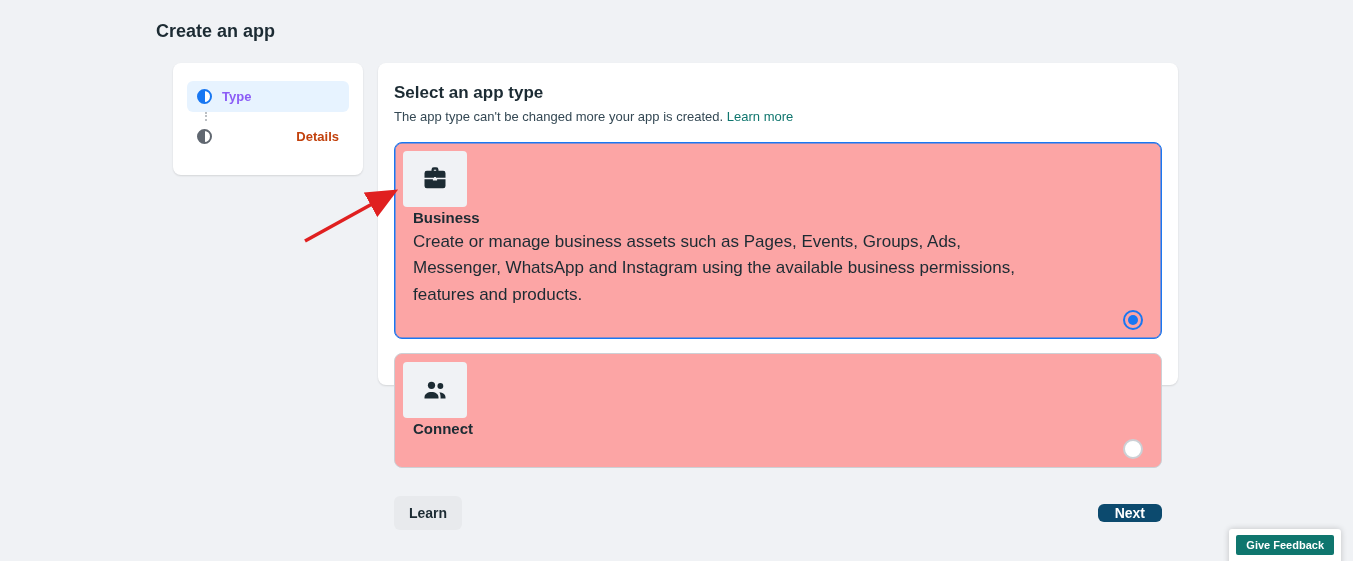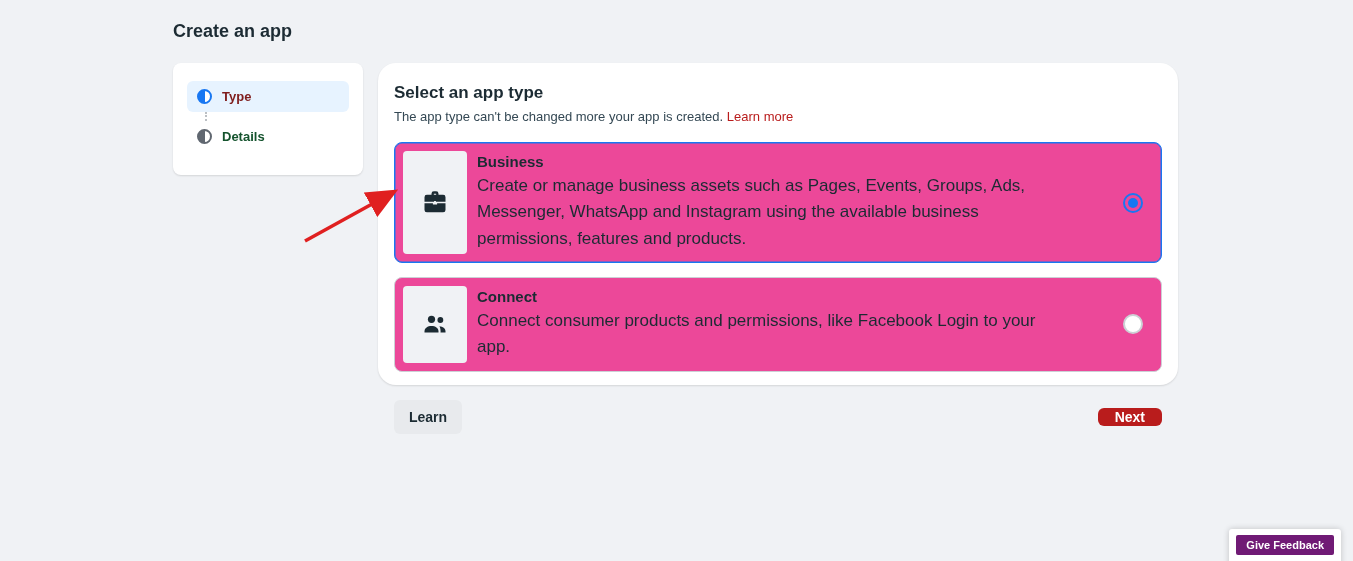--- a/index.html
+++ b/index.html
@@ -7,21 +7,21 @@
   body {
     position: relative;
     background: #f0f2f5;
     font-family: "Liberation Sans", sans-serif;
     color: #1c2b33;
     overflow: hidden;
   }
 
   .page-title {
     position: absolute;
-    left: 173px; top: 21px;
+    left: 156px; top: 21px;
     font-size: 18px;
     font-weight: bold;
     color: #1c2b33;
   }
 
   
   .stepper-card {
     position: absolute;
     left: 173px; top: 63px;
     width: 190px; height: 112px;
@@ -34,23 +34,23 @@
     display: flex;
     align-items: center;
     gap: 10px;
     padding: 8px 10px;
     border-radius: 6px;
     font-size: 13px;
     font-weight: bold;
   }
   .step-row.active {
     background: #e7f3ff;
-    color: #7f1d1d;
-  }
-  .step-row.inactive { color: #14532d; }
+    color: #8b5cf6;
+  }
+  .step-row.inactive { color: #c2410c; justify-content: space-between; }
   .step-circle {
     width: 15px; height: 15px;
     border-radius: 50%;
     flex: 0 0 auto;
   }
   .step-circle.blue {
     border: 2px solid #1877f2;
     background: linear-gradient(to right, #1877f2 50%, #ffffff 50%);
   }
   .step-circle.gray {
@@ -63,49 +63,50 @@
     border-left: 2px dotted #bcc0c4;
     margin-left: 18px;
   }
 
   
   .main-card {
     position: absolute;
     left: 378px; top: 63px;
     width: 800px; height: 322px;
     background: #fff;
-    border-radius: 18px;
+    border-radius: 8px;
     box-shadow: 0 1px 2px rgba(0,0,0,.12);
     padding: 20px 16px 16px 16px;
   }
   .main-title {
     font-size: 17px;
     font-weight: bold;
     color: #1c2b33;
   }
   .main-subtitle {
     margin-top: 6px;
     font-size: 13px;
     color: #344854;
   }
   .learn-more-link {
-    color: #b91c1c;
+    color: #0f766e;
     cursor: pointer;
     text-decoration: none;
   }
 
   .options { margin-top: 18px; display: flex; flex-direction: column; gap: 14px; }
   .option-card {
     display: flex;
     align-items: stretch;
     border: 1px solid #ccd0d5;
     border-radius: 8px;
     padding: 8px;
-    background: #ec4899;
-    cursor: pointer;
+    background: #fca5a5;
+    cursor: pointer;
+    flex-direction: column;
   }
   .option-card.selected { border-color: #1877f2; box-shadow: 0 0 0 0.5px #1877f2 inset; }
   .option-icon-box {
     width: 64px;
     min-height: 56px;
     background: #f0f2f5;
     border-radius: 4px;
     display: flex;
     align-items: center;
     justify-content: center;
@@ -144,33 +145,33 @@
   .btn {
     border: none;
     border-radius: 6px;
     font-family: "Liberation Sans", sans-serif;
     font-size: 14px;
     font-weight: bold;
     padding: 9px 15px;
     cursor: pointer;
   }
   .btn-cancel { background: #e8eaed; color: #1c2b33; }
-  .btn-next { background: #b91c1c; color: #fff; padding: 1px 17px; }
+  .btn-next { background: #0c4a6e; color: #fff; padding: 1px 17px; }
 
   
   .feedback-wrap {
     position: absolute;
     right: 12px; bottom: -6px;
     background: #fff;
     padding: 6px 7px 12px 7px;
     box-shadow: 0 0 6px rgba(0,0,0,.2);
     border-radius: 3px;
   }
   .feedback-btn {
-    background: #701a75;
+    background: #0f766e;
     color: #fff;
     font-size: 11px;
     font-weight: bold;
     border: none;
     border-radius: 2px;
     padding: 4px 10px;
     cursor: pointer;
     font-family: "Liberation Sans", sans-serif;
   }
 
@@ -225,21 +226,20 @@
       <div class="option-icon-box">
         <svg width="28" height="28" viewBox="0 0 24 24" fill="#1c2b33">
           <circle cx="9" cy="8" r="3.1"></circle>
           <path d="M3 18.4c0-2.9 2.7-4.6 6-4.6s6 1.7 6 4.6v.8H3v-.8z"></path>
           <circle cx="16.6" cy="8.6" r="2.5"></circle>
           <path d="M15.8 13.9c2.9.3 5.2 1.9 5.2 4.3v1h-4.3c.1-.3.1-.6.1-.8 0-1.8-.4-3.3-1-4.5z"></path>
         </svg>
       </div>
       <div class="option-text">
         <div class="option-name">Connect</div>
-        <div class="option-desc">Connect consumer products and permissions, like Facebook Login to your app.</div>
       </div>
       <span class="radio unchecked"></span>
     </div>
 
   </div>
 
   <div class="button-row">
     <button class="btn btn-cancel">Learn</button>
     <button class="btn btn-next">Next</button>
   </div>

